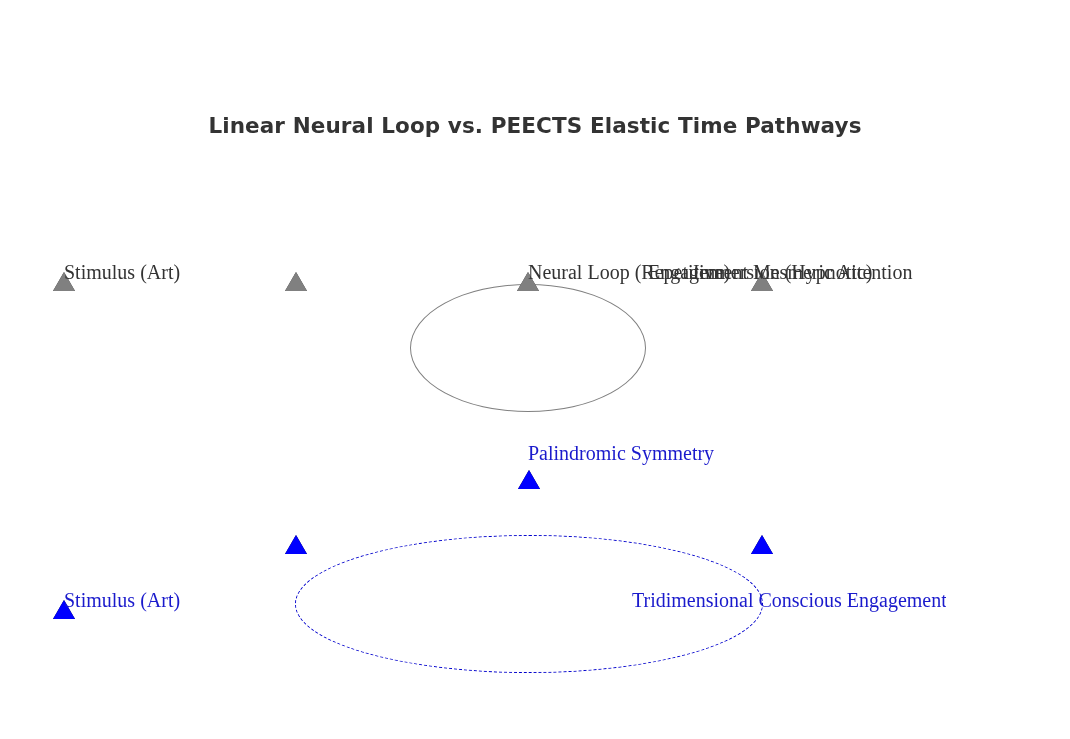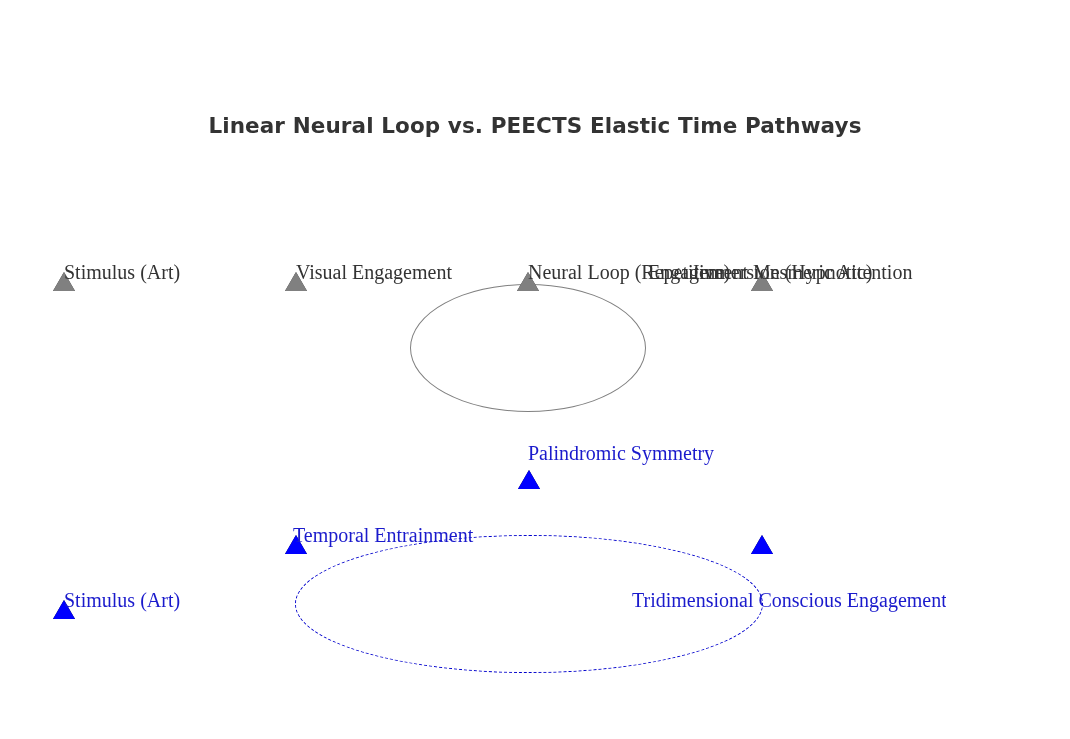--- a/index.html
+++ b/index.html
@@ -101,21 +101,20 @@
   <div class="ellipse ellipse-dashed-blue" style="left:295px; top:535px; width:468px; height:138px;"></div>
 
   <div class="node" style="left:64px; top:291px;">
     <div class="marker marker-gray"></div>
   </div>
   <div class="node-label label-gray" style="left:64px; top:262px;">Stimulus (Art)</div>
 
   <div class="node" style="left:296px; top:291px;">
     <div class="marker marker-gray"></div>
   </div>
-  <div class="node-label label-gray" style="left:296px; top:262px;">Visual Engagement</div>
 
   <div class="node" style="left:528px; top:291px;">
     <div class="marker marker-gray"></div>
   </div>
   <div class="node-label label-gray" style="left:528px; top:262px;">Neural Loop (Repetitive)</div>
 
   <div class="node" style="left:762px; top:291px;">
     <div class="marker marker-gray"></div>
   </div>
   <div class="node-label label-gray" style="left:648px; top:262px;">Engagement Mesmeric Attention</div>
@@ -123,21 +122,20 @@
   <div class="node-label label-gray" style="left:693px; top:262px;">Immersion (Hypnotic)</div>
 
   <div class="node" style="left:64px; top:619px;">
     <div class="marker marker-blue"></div>
   </div>
   <div class="node-label label-blue" style="left:64px; top:590px;">Stimulus (Art)</div>
 
   <div class="node" style="left:296px; top:554px;">
     <div class="marker marker-blue"></div>
   </div>
-  <div class="node-label label-blue" style="left:293px; top:525px;">Temporal Entrainment</div>
 
   <div class="node" style="left:529px; top:489px;">
     <div class="marker marker-blue"></div>
   </div>
   <div class="node-label label-blue" style="left:528px; top:443px;">Palindromic Symmetry</div>
 
   <div class="node" style="left:762px; top:554px;">
     <div class="marker marker-blue"></div>
   </div>
 

